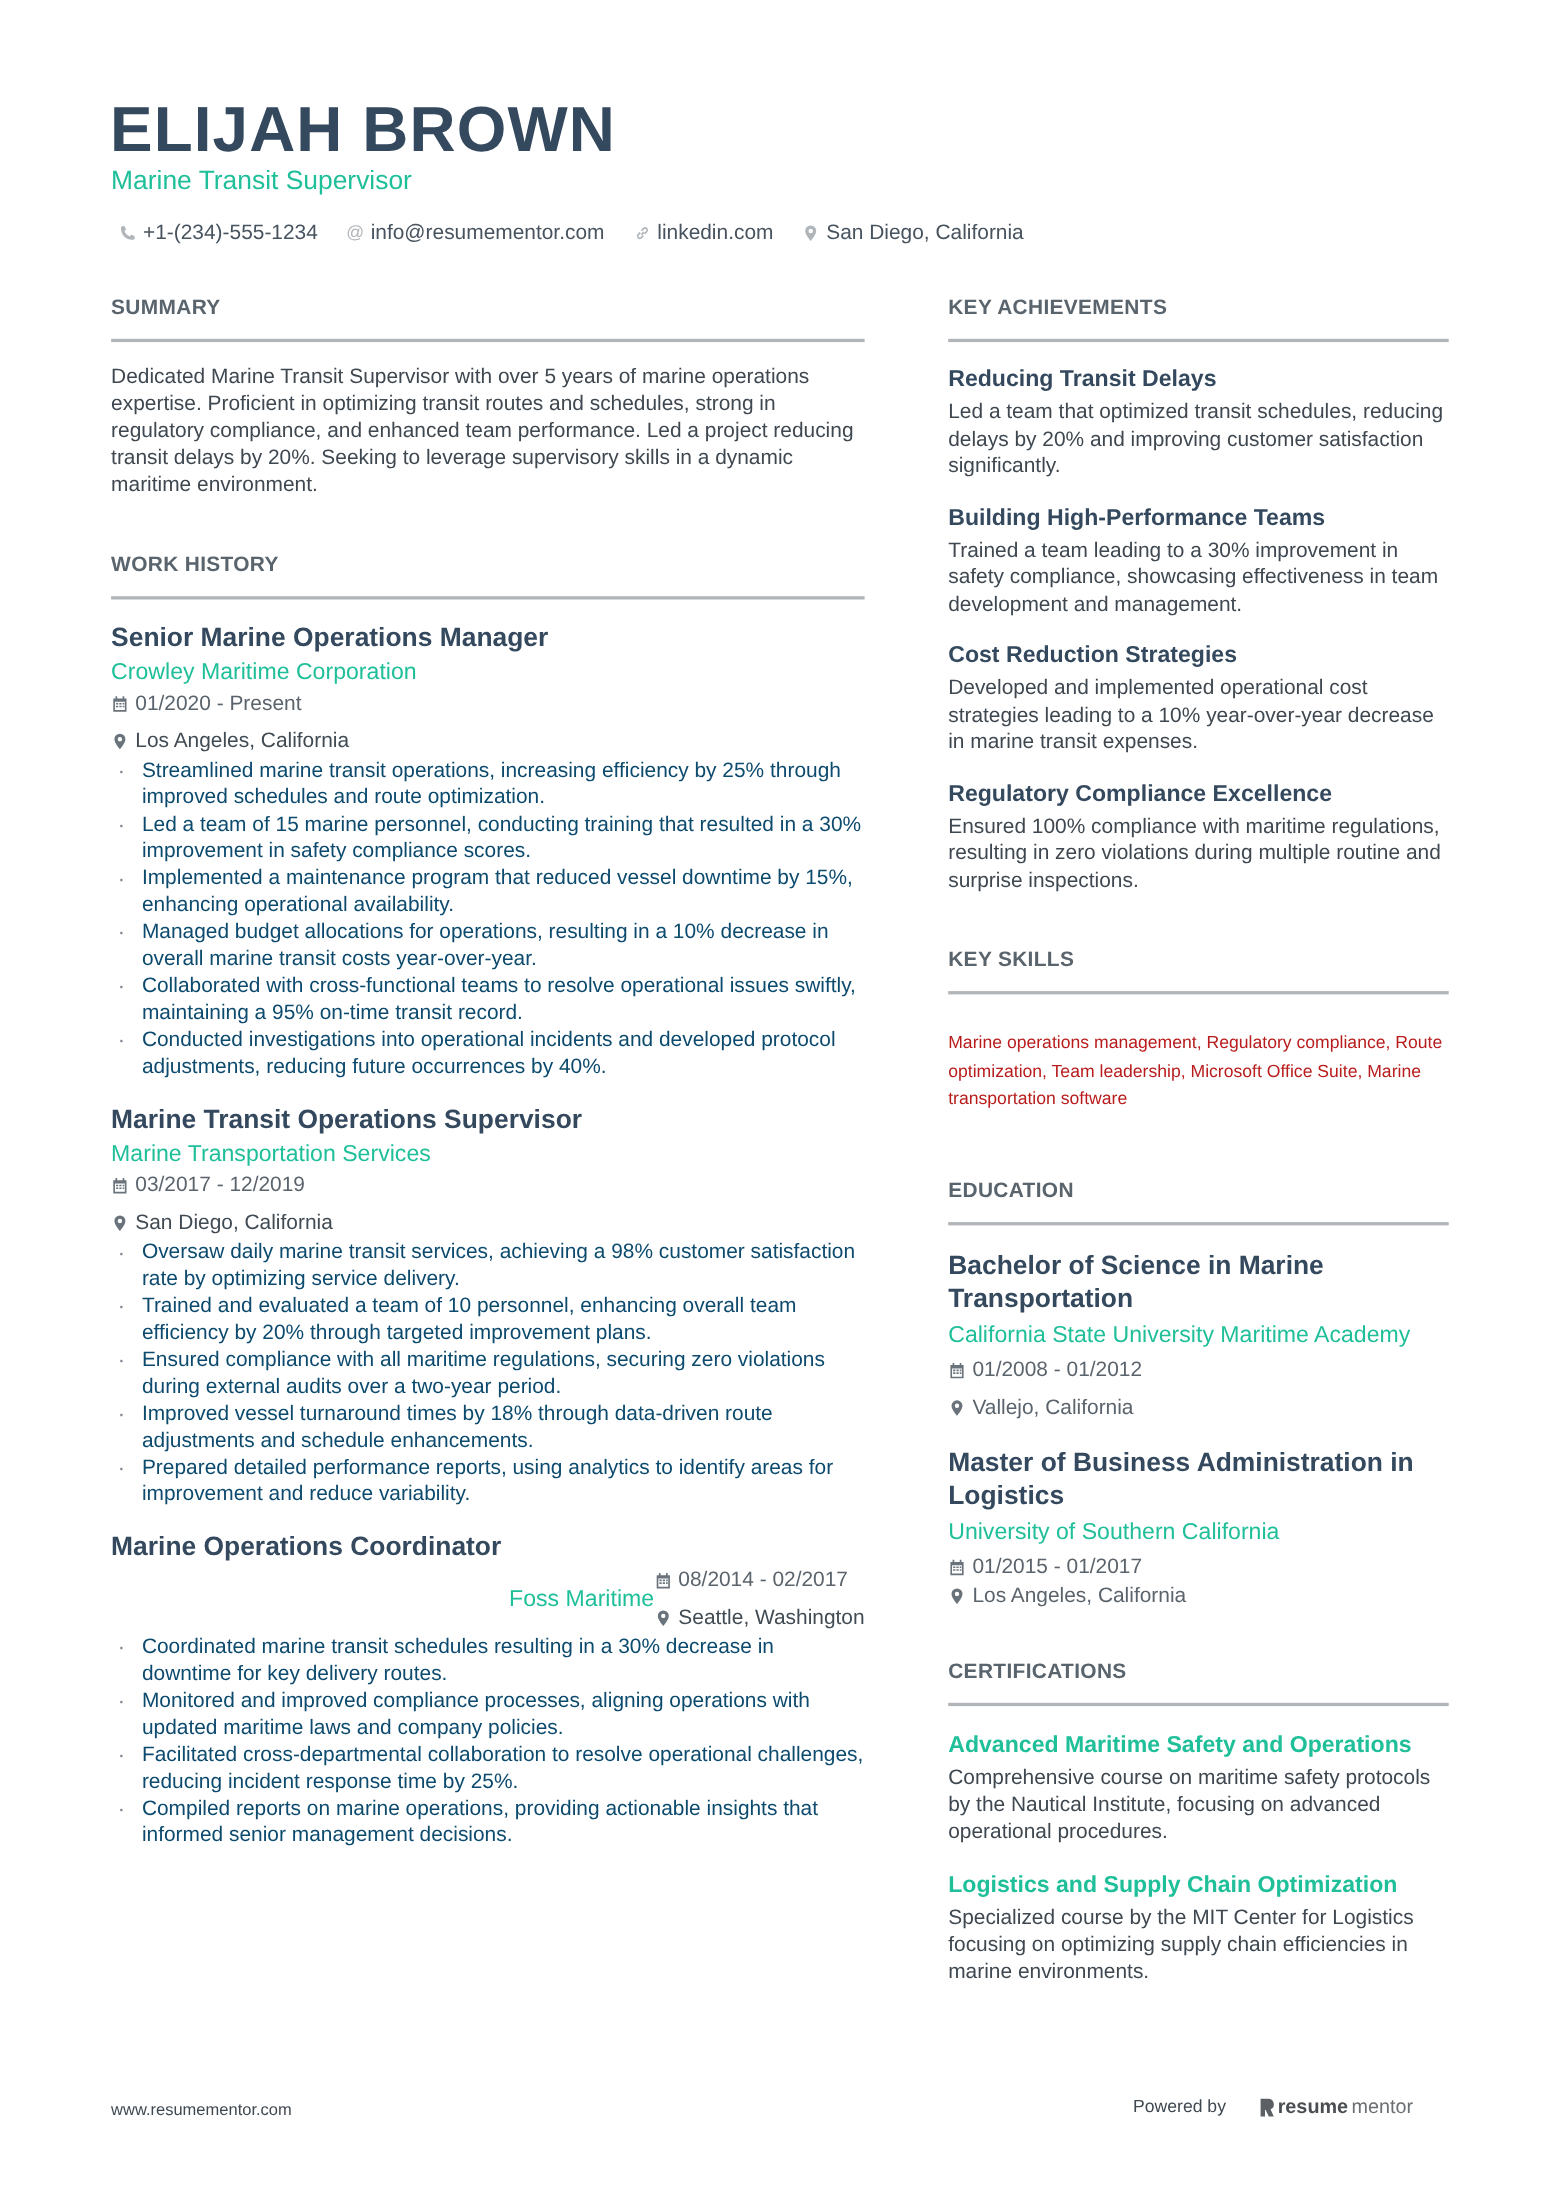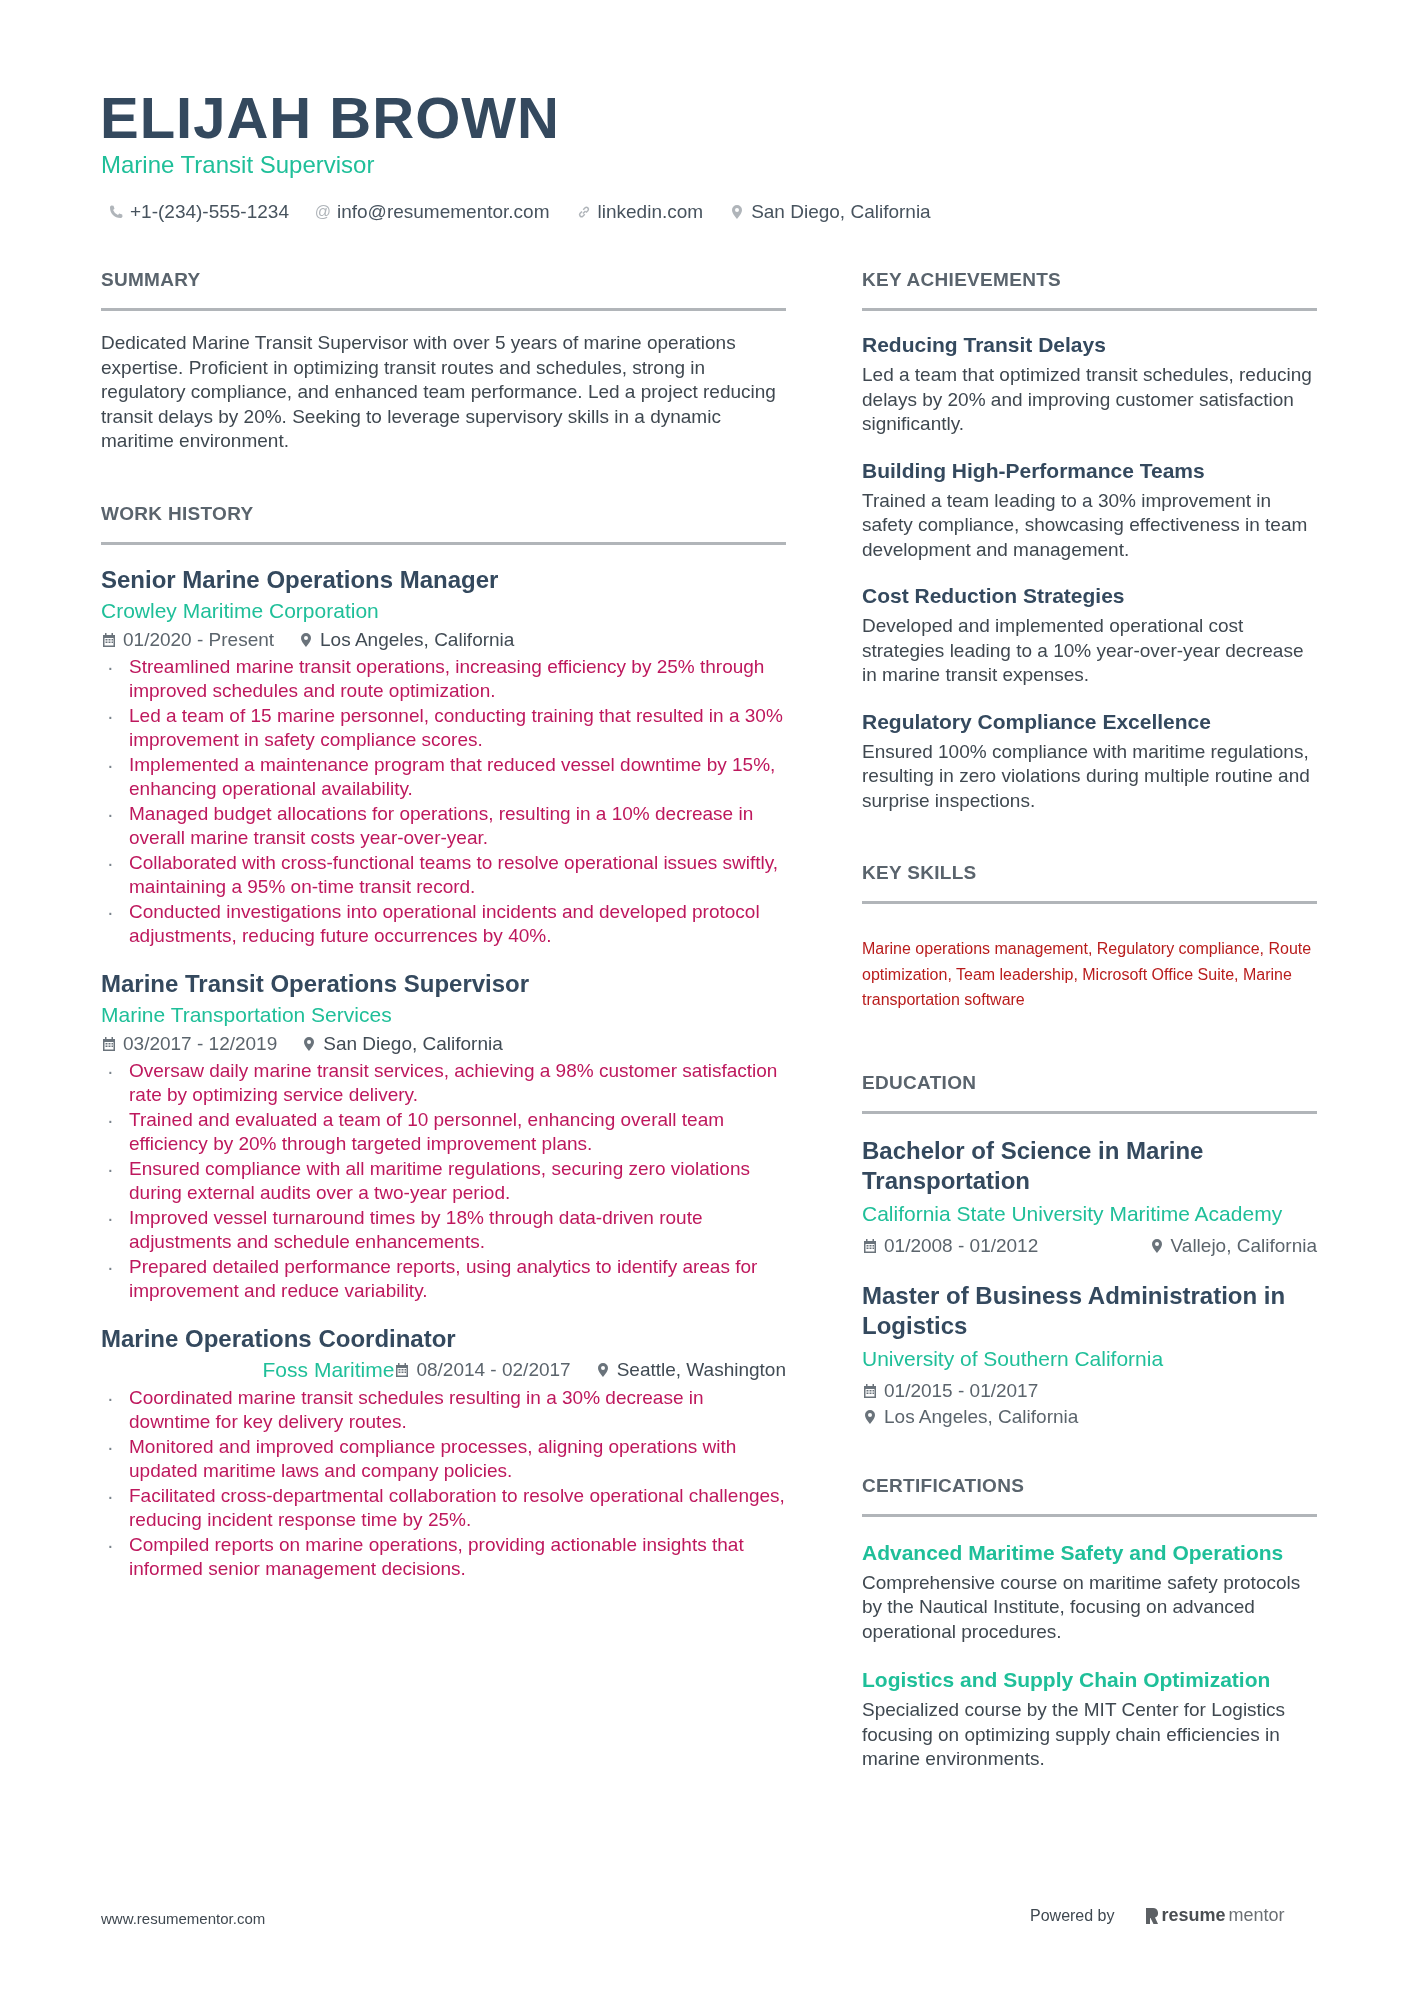--- a/index.html
+++ b/index.html
@@ -15,27 +15,27 @@
   .col-left { position:absolute; left:101px; top:268px; width:685px; }
   .col-right { position:absolute; left:862px; top:268px; width:455px; }
   .sec-h { font-size:19px; color:#5a646d; letter-spacing:0.3px; text-transform:uppercase; padding-bottom:16px;
            border-bottom:3px solid #b1b5b9; margin:0; line-height:24px; }
   .para { font-size:19px; line-height:24.5px; color:#3f4850; margin:0; }
   .summary-text { margin-top:20px; }
   .sec-gap { height:48px; }
   .job { margin-top:20px; }
   .job-title { font-size:24px; color:#34495e; line-height:30px; margin:0; }
   .company { font-size:21px; color:#1fbf99; line-height:28px; margin:2px 0 0; }
-  .meta { display:flex; gap:24px; font-size:19px; color:#5b646c; line-height:26px; margin-top:2px; }
+  .meta { display:flex; gap:8px; font-size:19px; color:#5b646c; line-height:26px; margin-top:2px;flex-direction:column; }
   .meta-item { display:flex; align-items:center; gap:6px; }
   .meta .loc-text { color:#414b54; }
   .meta-ic { width:16px; height:16px; display:inline-flex; color:#6a737b; }
   .meta-ic svg { width:16px; height:16px; }
   ul.bullets { list-style:none; margin:2px 0 0; padding:0; }
-  ul.bullets li { position:relative; padding-left:28px; font-size:19px; line-height:24.5px; color:#be185d; }
+  ul.bullets li { position:relative; padding-left:28px; font-size:19px; line-height:24.5px; color:#0c4a6e; }
   ul.bullets li::before { content:"·"; position:absolute; left:6px; top:0; color:#7a838b; font-size:20px; }
   .row-company { display:flex; align-items:center; justify-content:flex-end; margin-top:2px; }
   .row-company .company { margin:0; }
   .ach { margin-top:20px; }
   .ach-title { font-size:21px; color:#34495e; line-height:28px; margin:0; }
   .ach-desc { margin-top:4px; }
   .skills { margin-top:32px; font-size:16px; line-height:25.5px; color:#b91c1c; }
   .edu { margin-top:22px; }
   .edu-title { font-size:24px; line-height:30px; color:#34495e; margin:0; }
   .edu-school { font-size:21px; line-height:27px; color:#1fbf99; margin:4px 0 0; }

